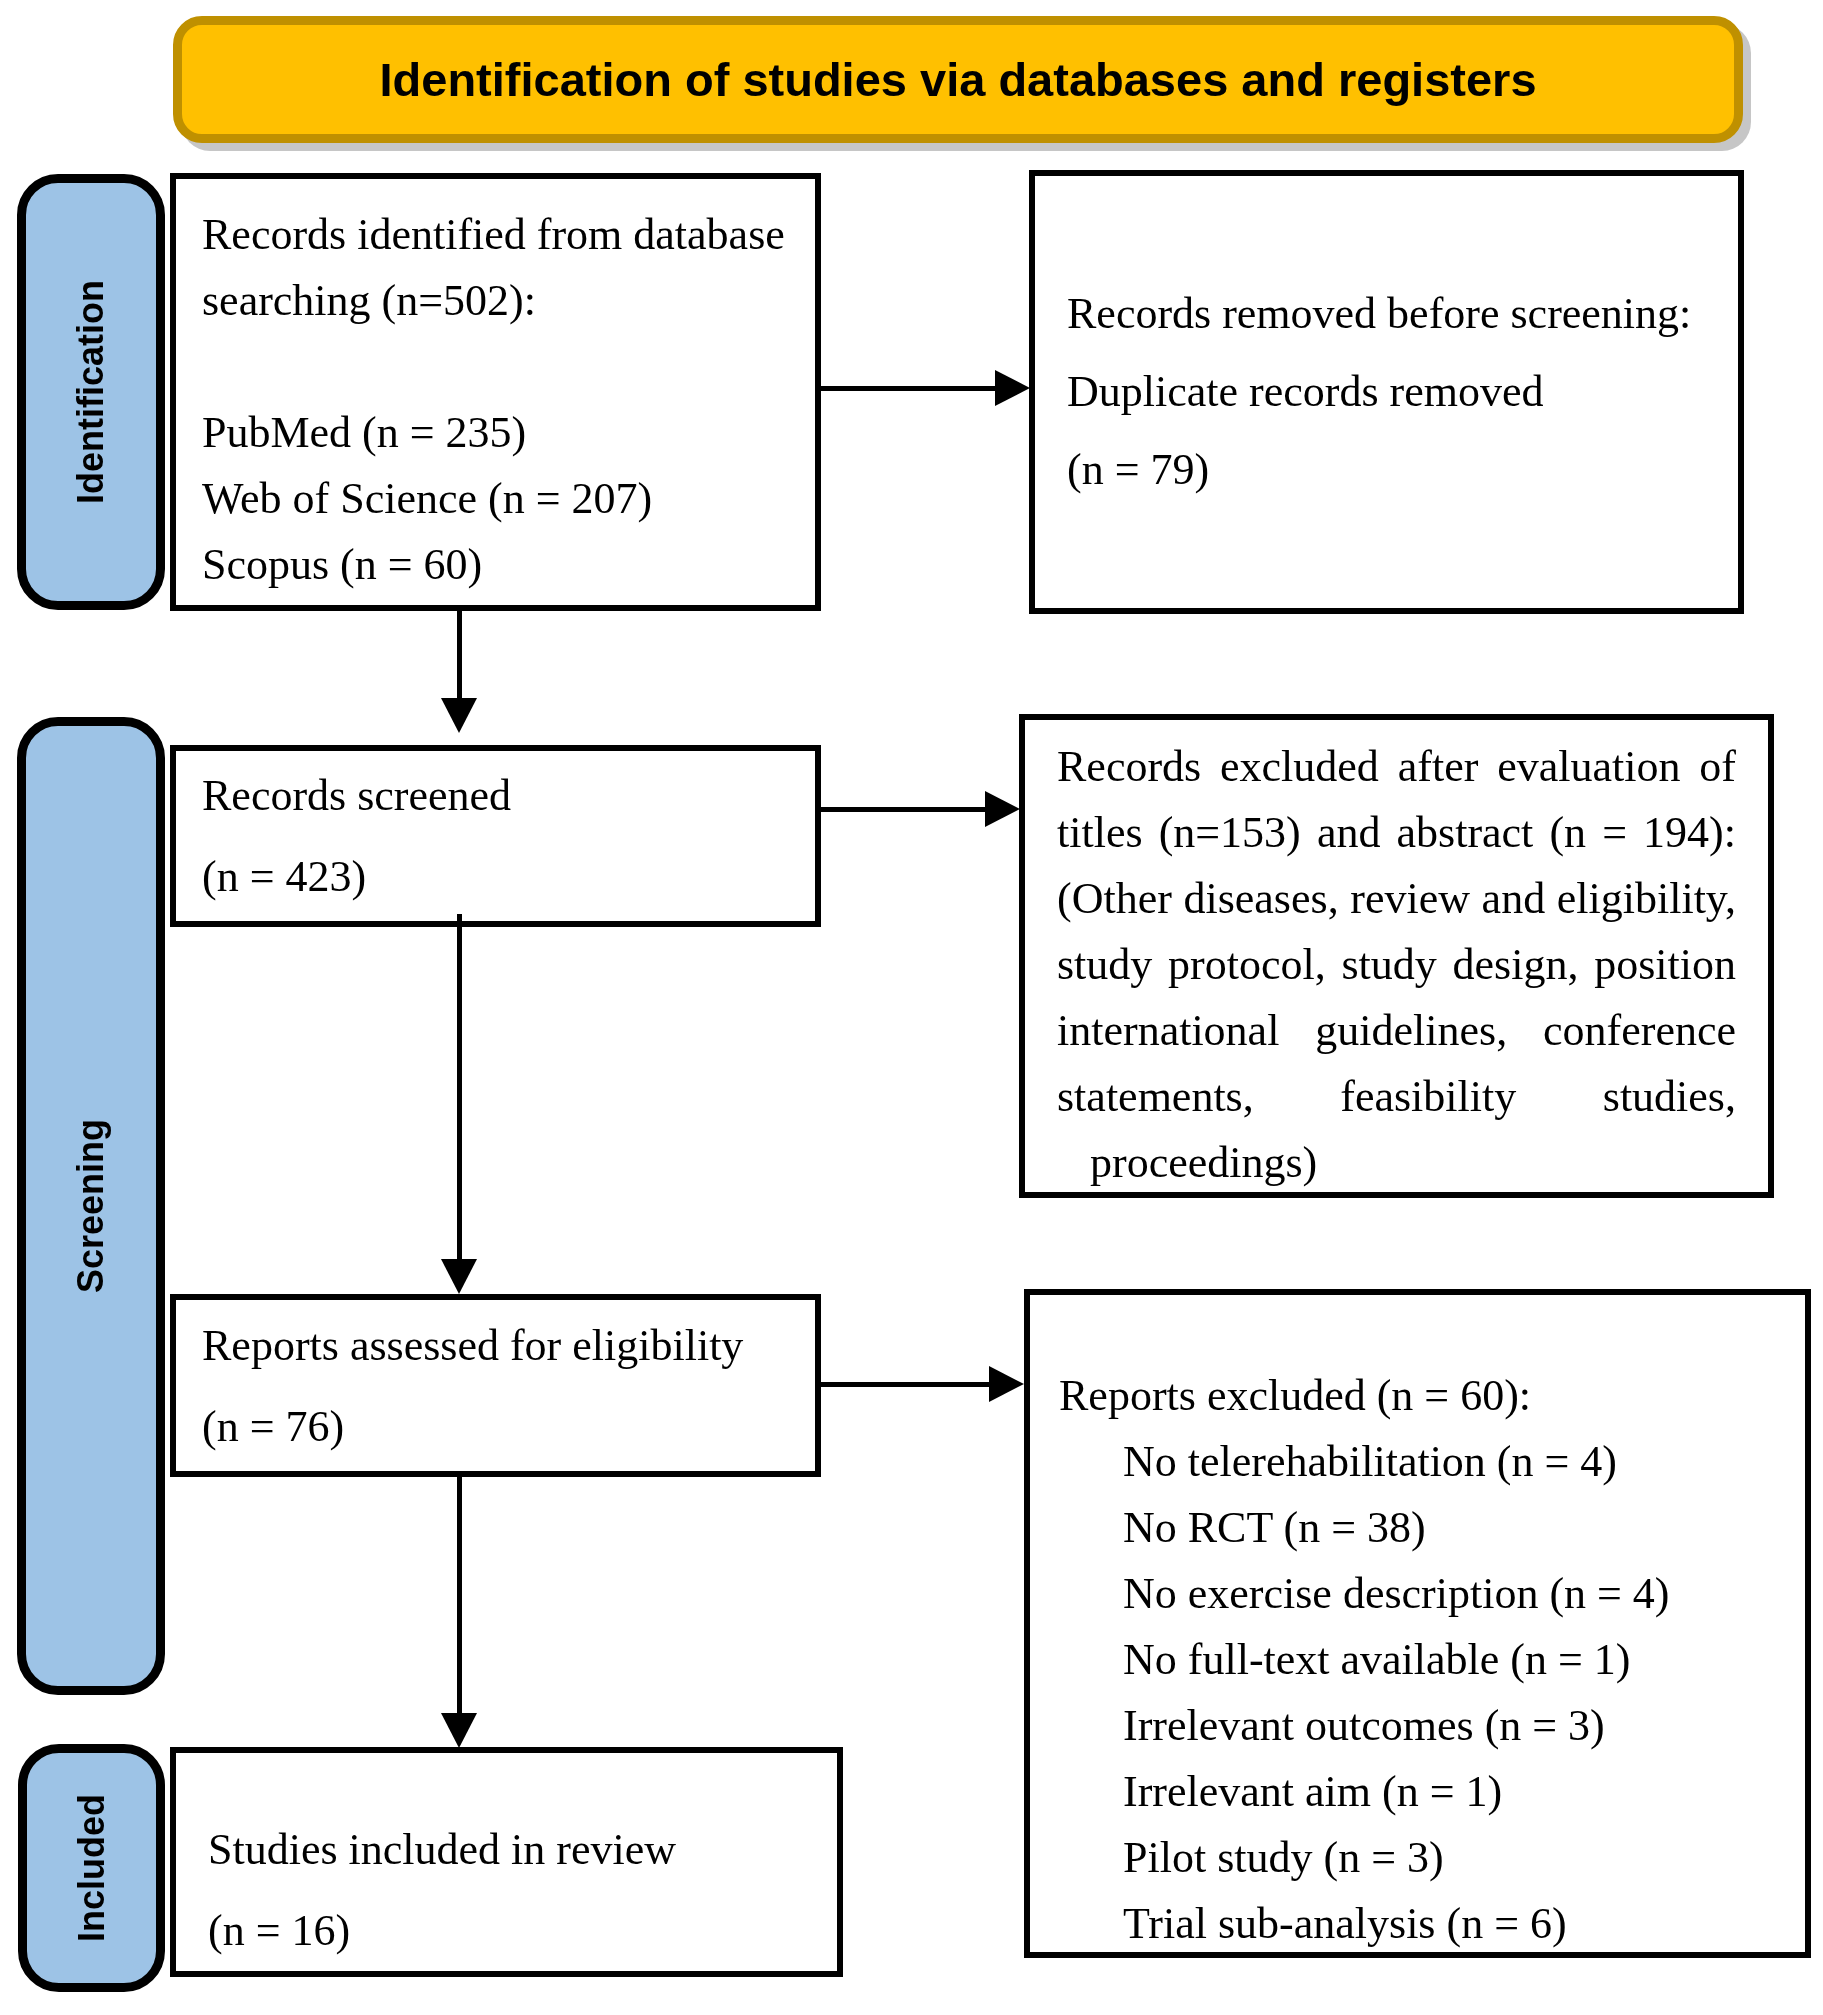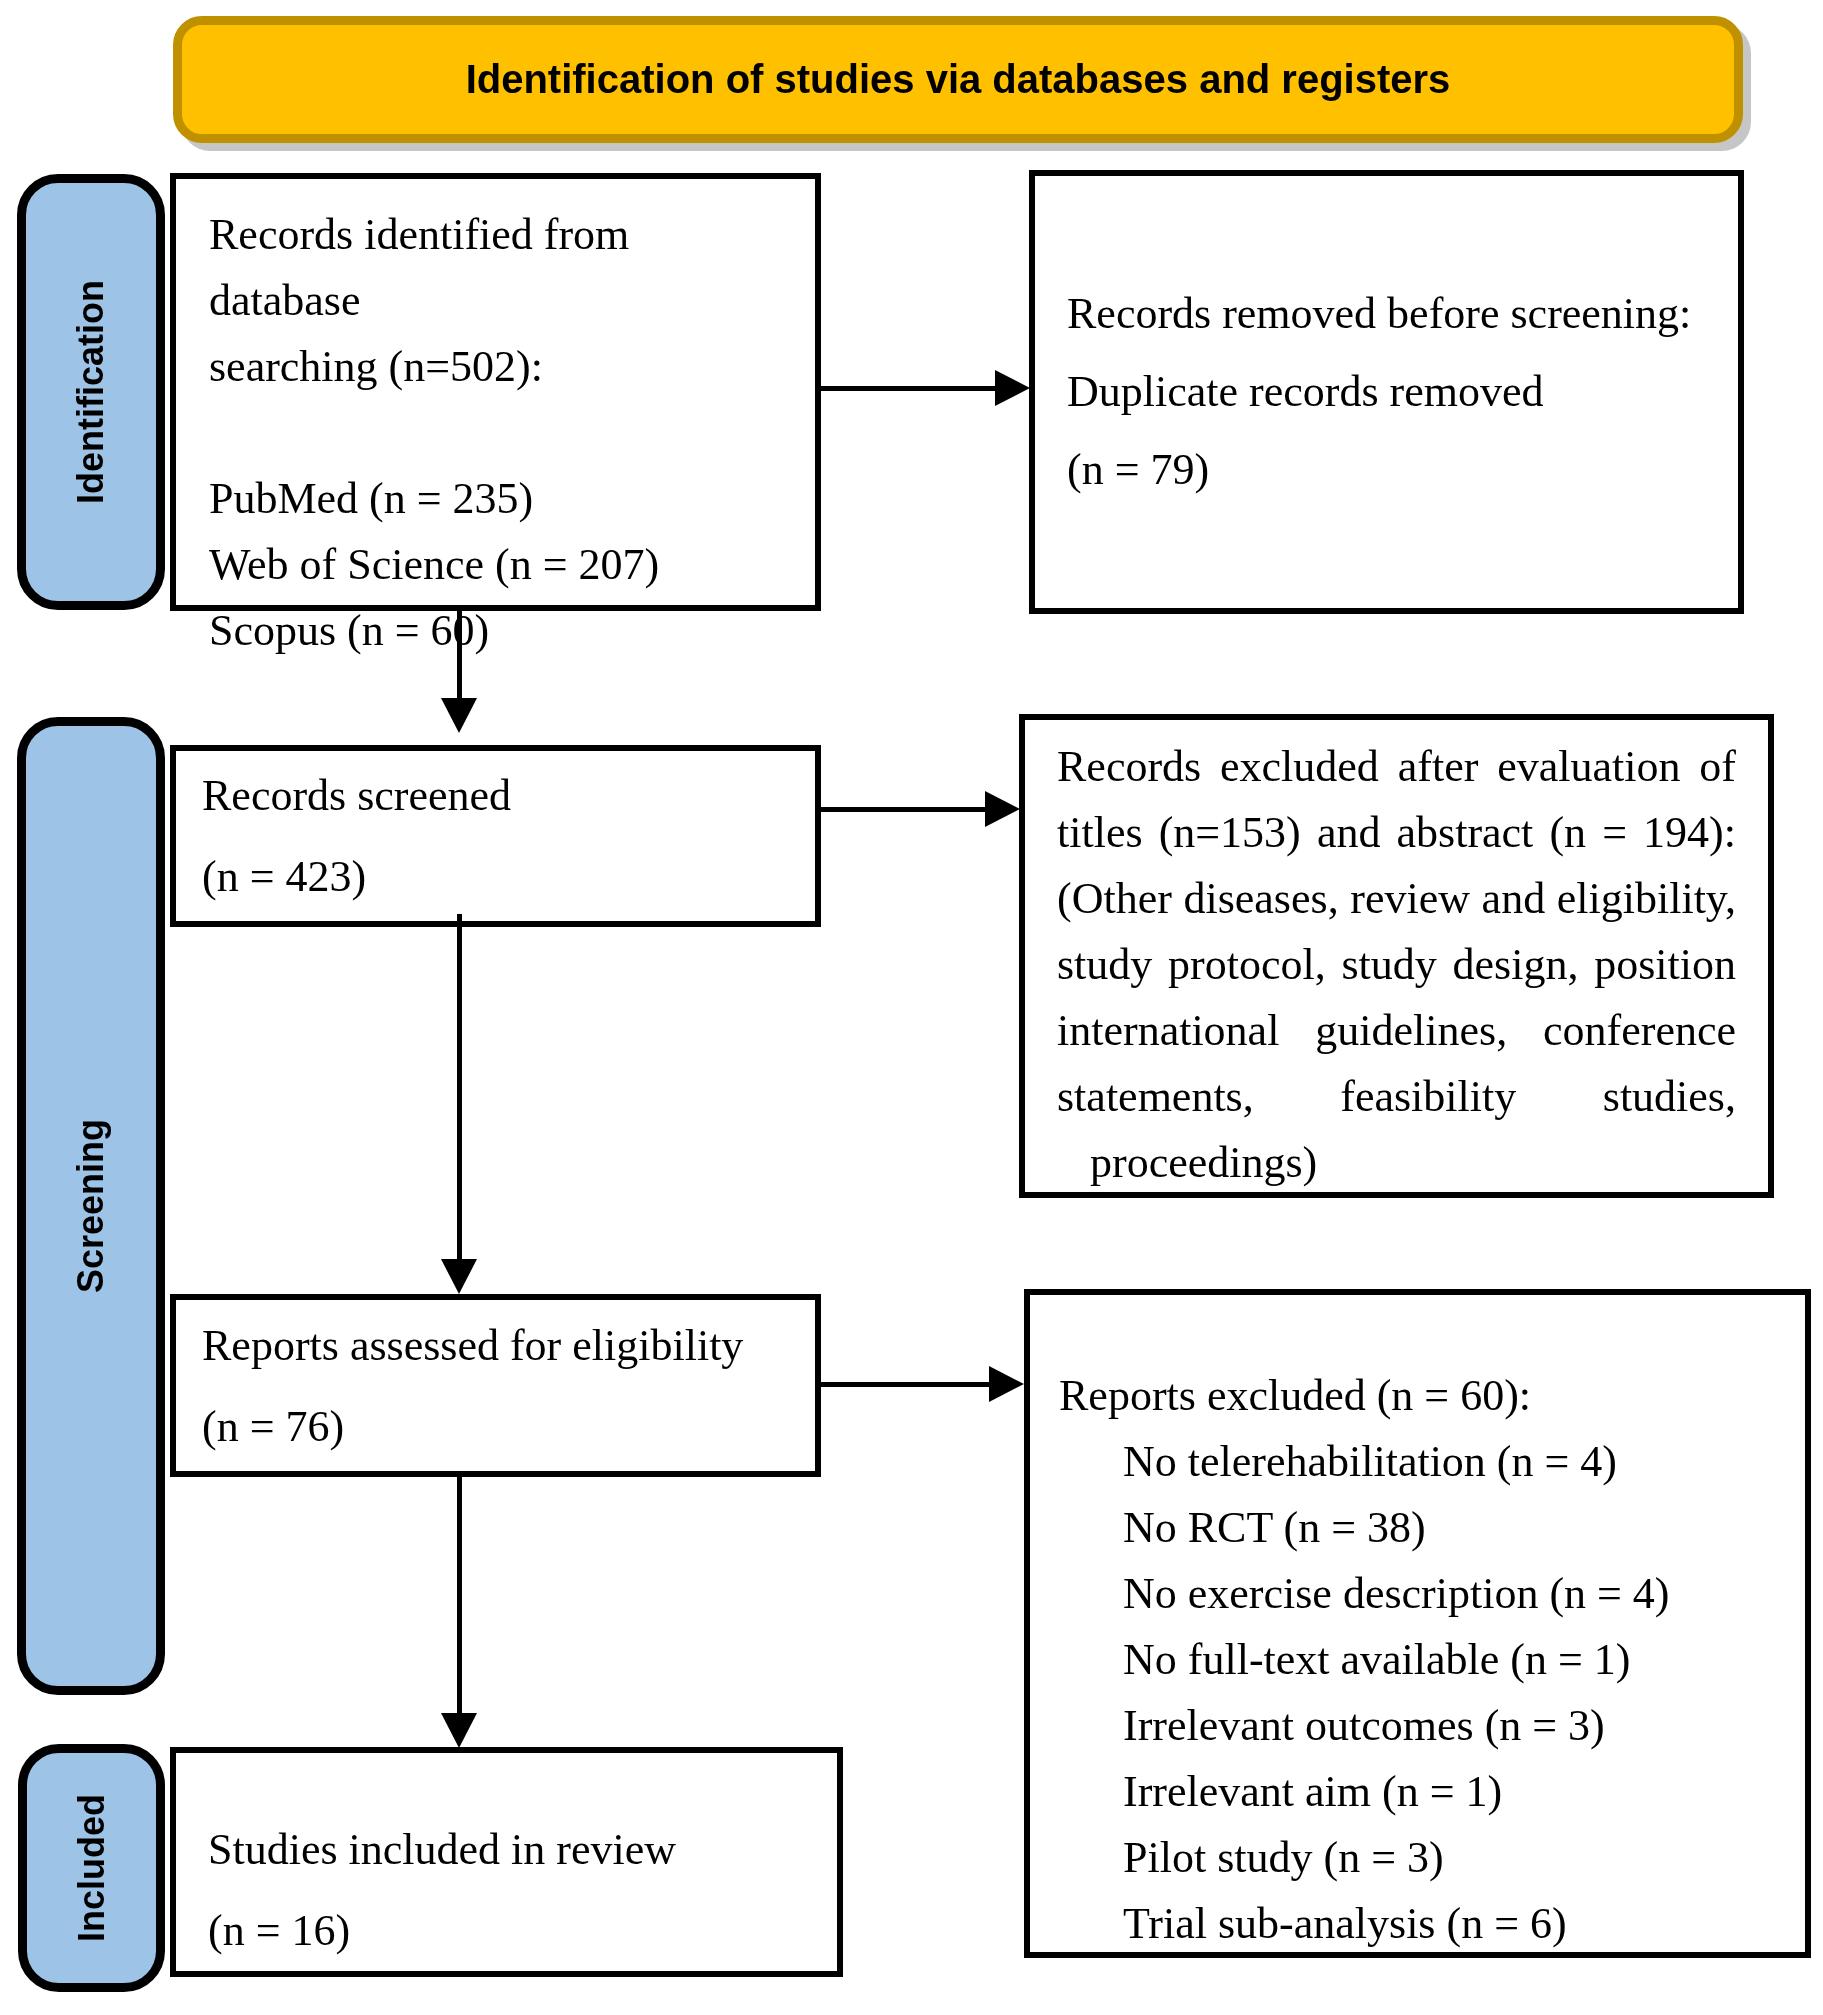--- a/index.html
+++ b/index.html
@@ -20,21 +20,21 @@
     box-sizing:border-box;
     background:var(--banner-fill,#FFC000);
     border:9.2px solid var(--banner-border,#BF9000);
     border-radius:29px;
     box-shadow:8px 8px 0 rgba(128,128,128,0.45);
     display:flex; align-items:center; justify-content:center;
   }
   .banner-label{
     font-family:"Liberation Sans","DejaVu Sans",sans-serif;
     font-weight:bold;
-    font-size:40px;
+    font-size:47px;
     letter-spacing:0px;
   }
   
   .sidebar{
     position:absolute;
     box-sizing:border-box;
     background:var(--sidebar-fill,#9DC3E6);
     border:9.2px solid #000;
     border-radius:41px;
     display:flex; align-items:center; justify-content:center;
@@ -51,21 +51,21 @@
   }
   
   .fbox{
     position:absolute;
     box-sizing:border-box;
     background:#fff;
     border:6.3px solid #000;
     font-size:44px;
   }
   #box-identified{left:170px; top:173px;  width:651px; height:438px; padding:23px 26px 0;}
-  #box-identified .tline{min-height:66px; line-height:66px;margin-left:7px;}
+  #box-identified .tline{min-height:66px; line-height:66px;}
   #box-screened  {left:170px; top:733px; width:651px; height:182px;
                   display:flex; flex-direction:column; justify-content:center; padding-left:26px;margin-top:12px;}
   #box-screened .tline{line-height:81px;}
   #box-assessed  {left:170px; top:1294px; width:651px; height:183px;
                   display:flex; flex-direction:column; justify-content:center; padding-left:26px;}
   #box-assessed .tline{line-height:81px;}
   #box-included  {left:170px; top:1747px; width:673px; height:230px;
                   display:flex; flex-direction:column; justify-content:flex-end; padding-left:32px;}
   #box-included .tline{line-height:81px;}
   #box-removed   {left:1029px; top:170px; width:715px; height:444px;

